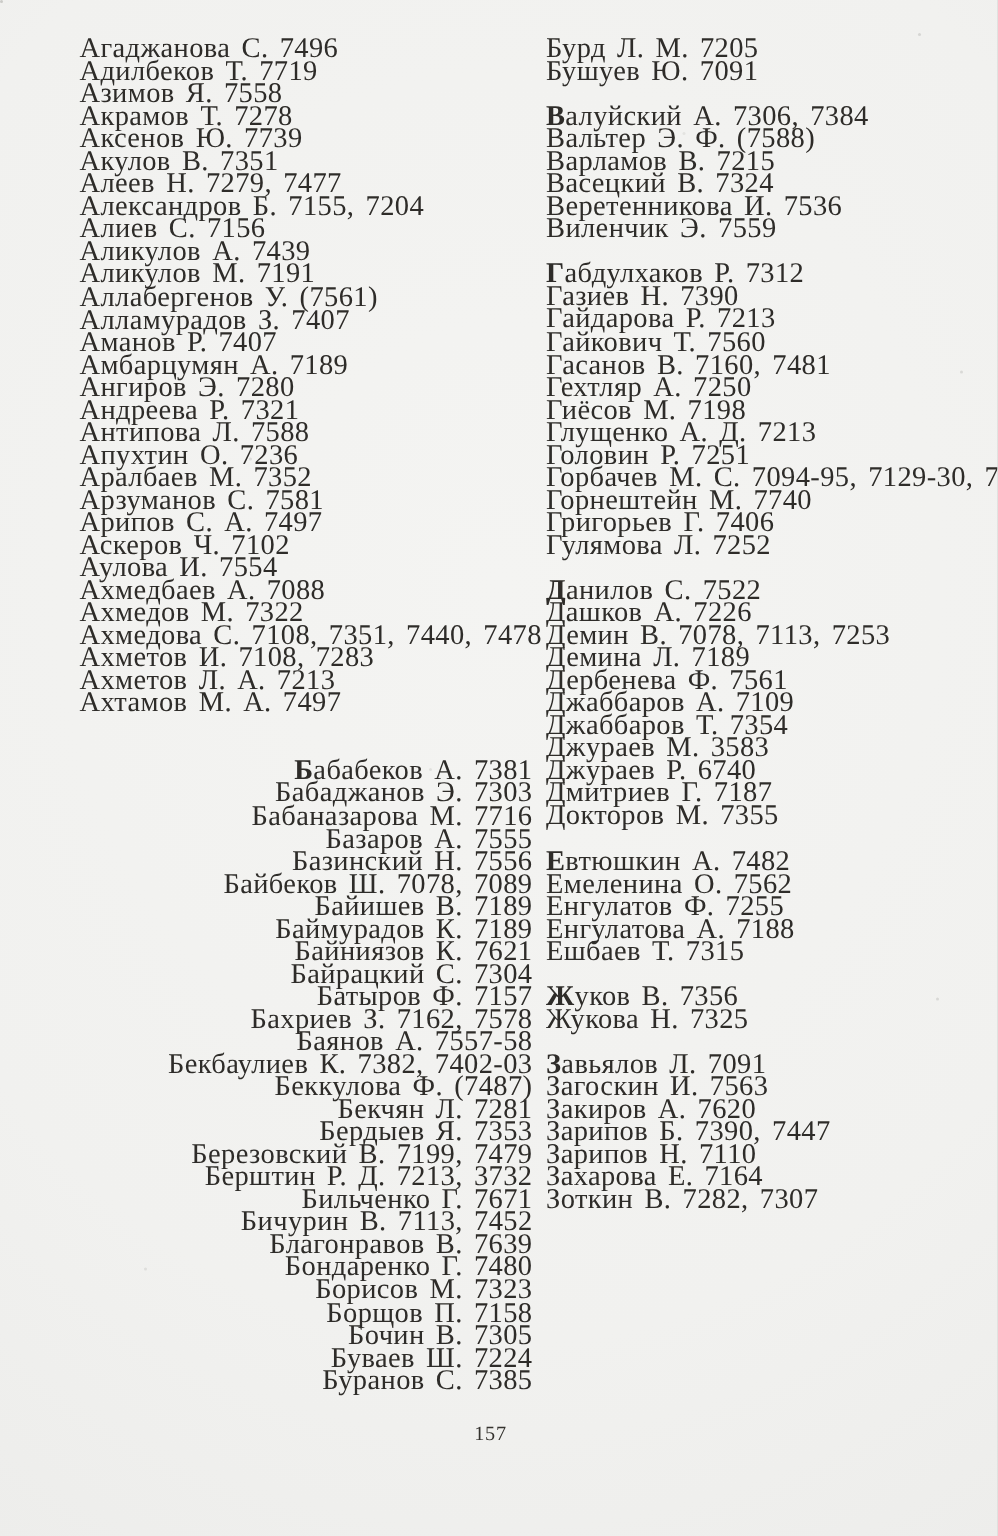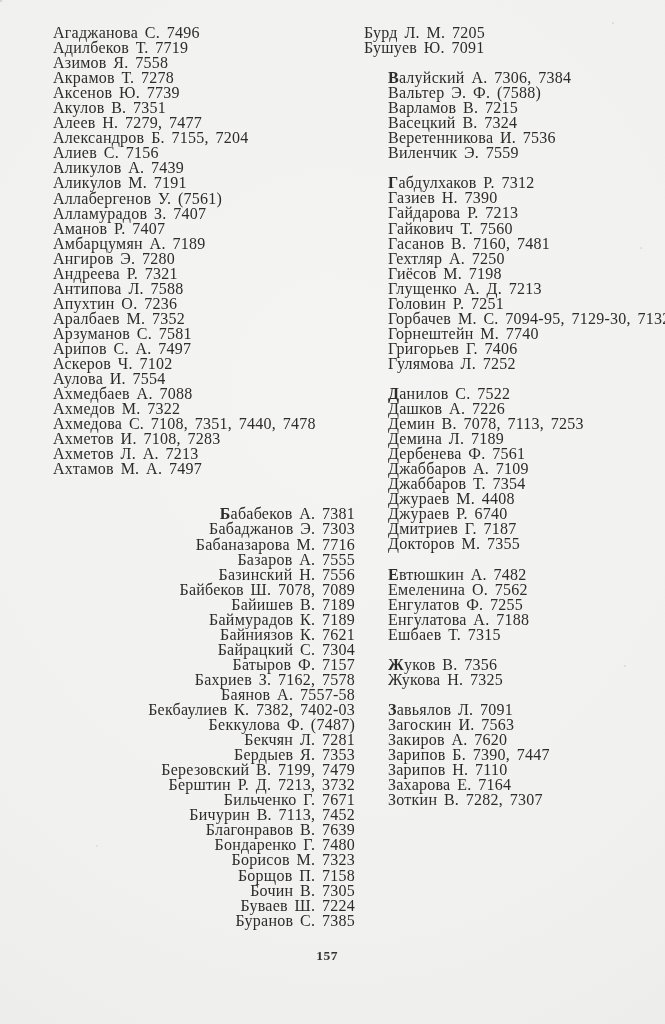--- a/index.html
+++ b/index.html
@@ -23,35 +23,34 @@
       166px 305px 0 rgba(120,120,115,.18),
       640px 247px 0 rgba(120,120,115,.2),
       286px 512px 0 rgba(120,120,115,.15),
       624px 665px 0 rgba(120,120,115,.2),
       96px 845px 0 rgba(120,120,115,.15),
       455px 88px 0 rgba(120,120,115,.12);
     pointer-events:none;
   }
   .col{
     position:absolute;top:25px;
-    font-size:16px;line-height:15.05px;
+    font-size:19px;line-height:15.05px;
     letter-spacing:.25px;word-spacing:2.5px;
   }
   .col-left{left:53px;width:302px;}
   .col-right{left:364px;width:300px;}
   .col-left .group + .group{margin-top:30px;text-align:right;}
-  .col-right .group + .group{margin-top:15px;margin-left:24px;}
+  .col-right .group + .group{margin-top:15px;}
   .entry{white-space:nowrap;}
   .entry b.cap{font-weight:bold;letter-spacing:.2px;}
   .page-number{
     position:absolute;top:948px;left:0;width:654px;
     text-align:center;
     font-size:13.5px;letter-spacing:.5px;
     color:#34322e;
-    font-weight:bold;
   }
 </style>
 </head>
 <body>
 
 <div class="page">
   <div class="col col-left">
       <div class="group">
         <div class="entry">Агаджанова С. 7496</div>
         <div class="entry">Адилбеков Т. 7719</div>
@@ -144,21 +143,21 @@
         <div class="entry">Гулямова Л. 7252</div>
       </div>
       <div class="group">
         <div class="entry group-start"><b class="cap">Д</b>анилов С. 7522</div>
         <div class="entry">Дашков А. 7226</div>
         <div class="entry">Демин В. 7078, 7113, 7253</div>
         <div class="entry">Демина Л. 7189</div>
         <div class="entry">Дербенева Ф. 7561</div>
         <div class="entry">Джаббаров А. 7109</div>
         <div class="entry">Джаббаров Т. 7354</div>
-        <div class="entry">Джураев М. 4408</div>
+        <div class="entry">Джураев М. 3583</div>
         <div class="entry">Джураев Р. 6740</div>
         <div class="entry">Дмитриев Г. 7187</div>
         <div class="entry">Докторов М. 7355</div>
       </div>
       <div class="group">
         <div class="entry group-start"><b class="cap">Е</b>втюшкин А. 7482</div>
         <div class="entry">Емеленина О. 7562</div>
         <div class="entry">Енгулатов Ф. 7255</div>
         <div class="entry">Енгулатова А. 7188</div>
         <div class="entry">Ешбаев Т. 7315</div>

